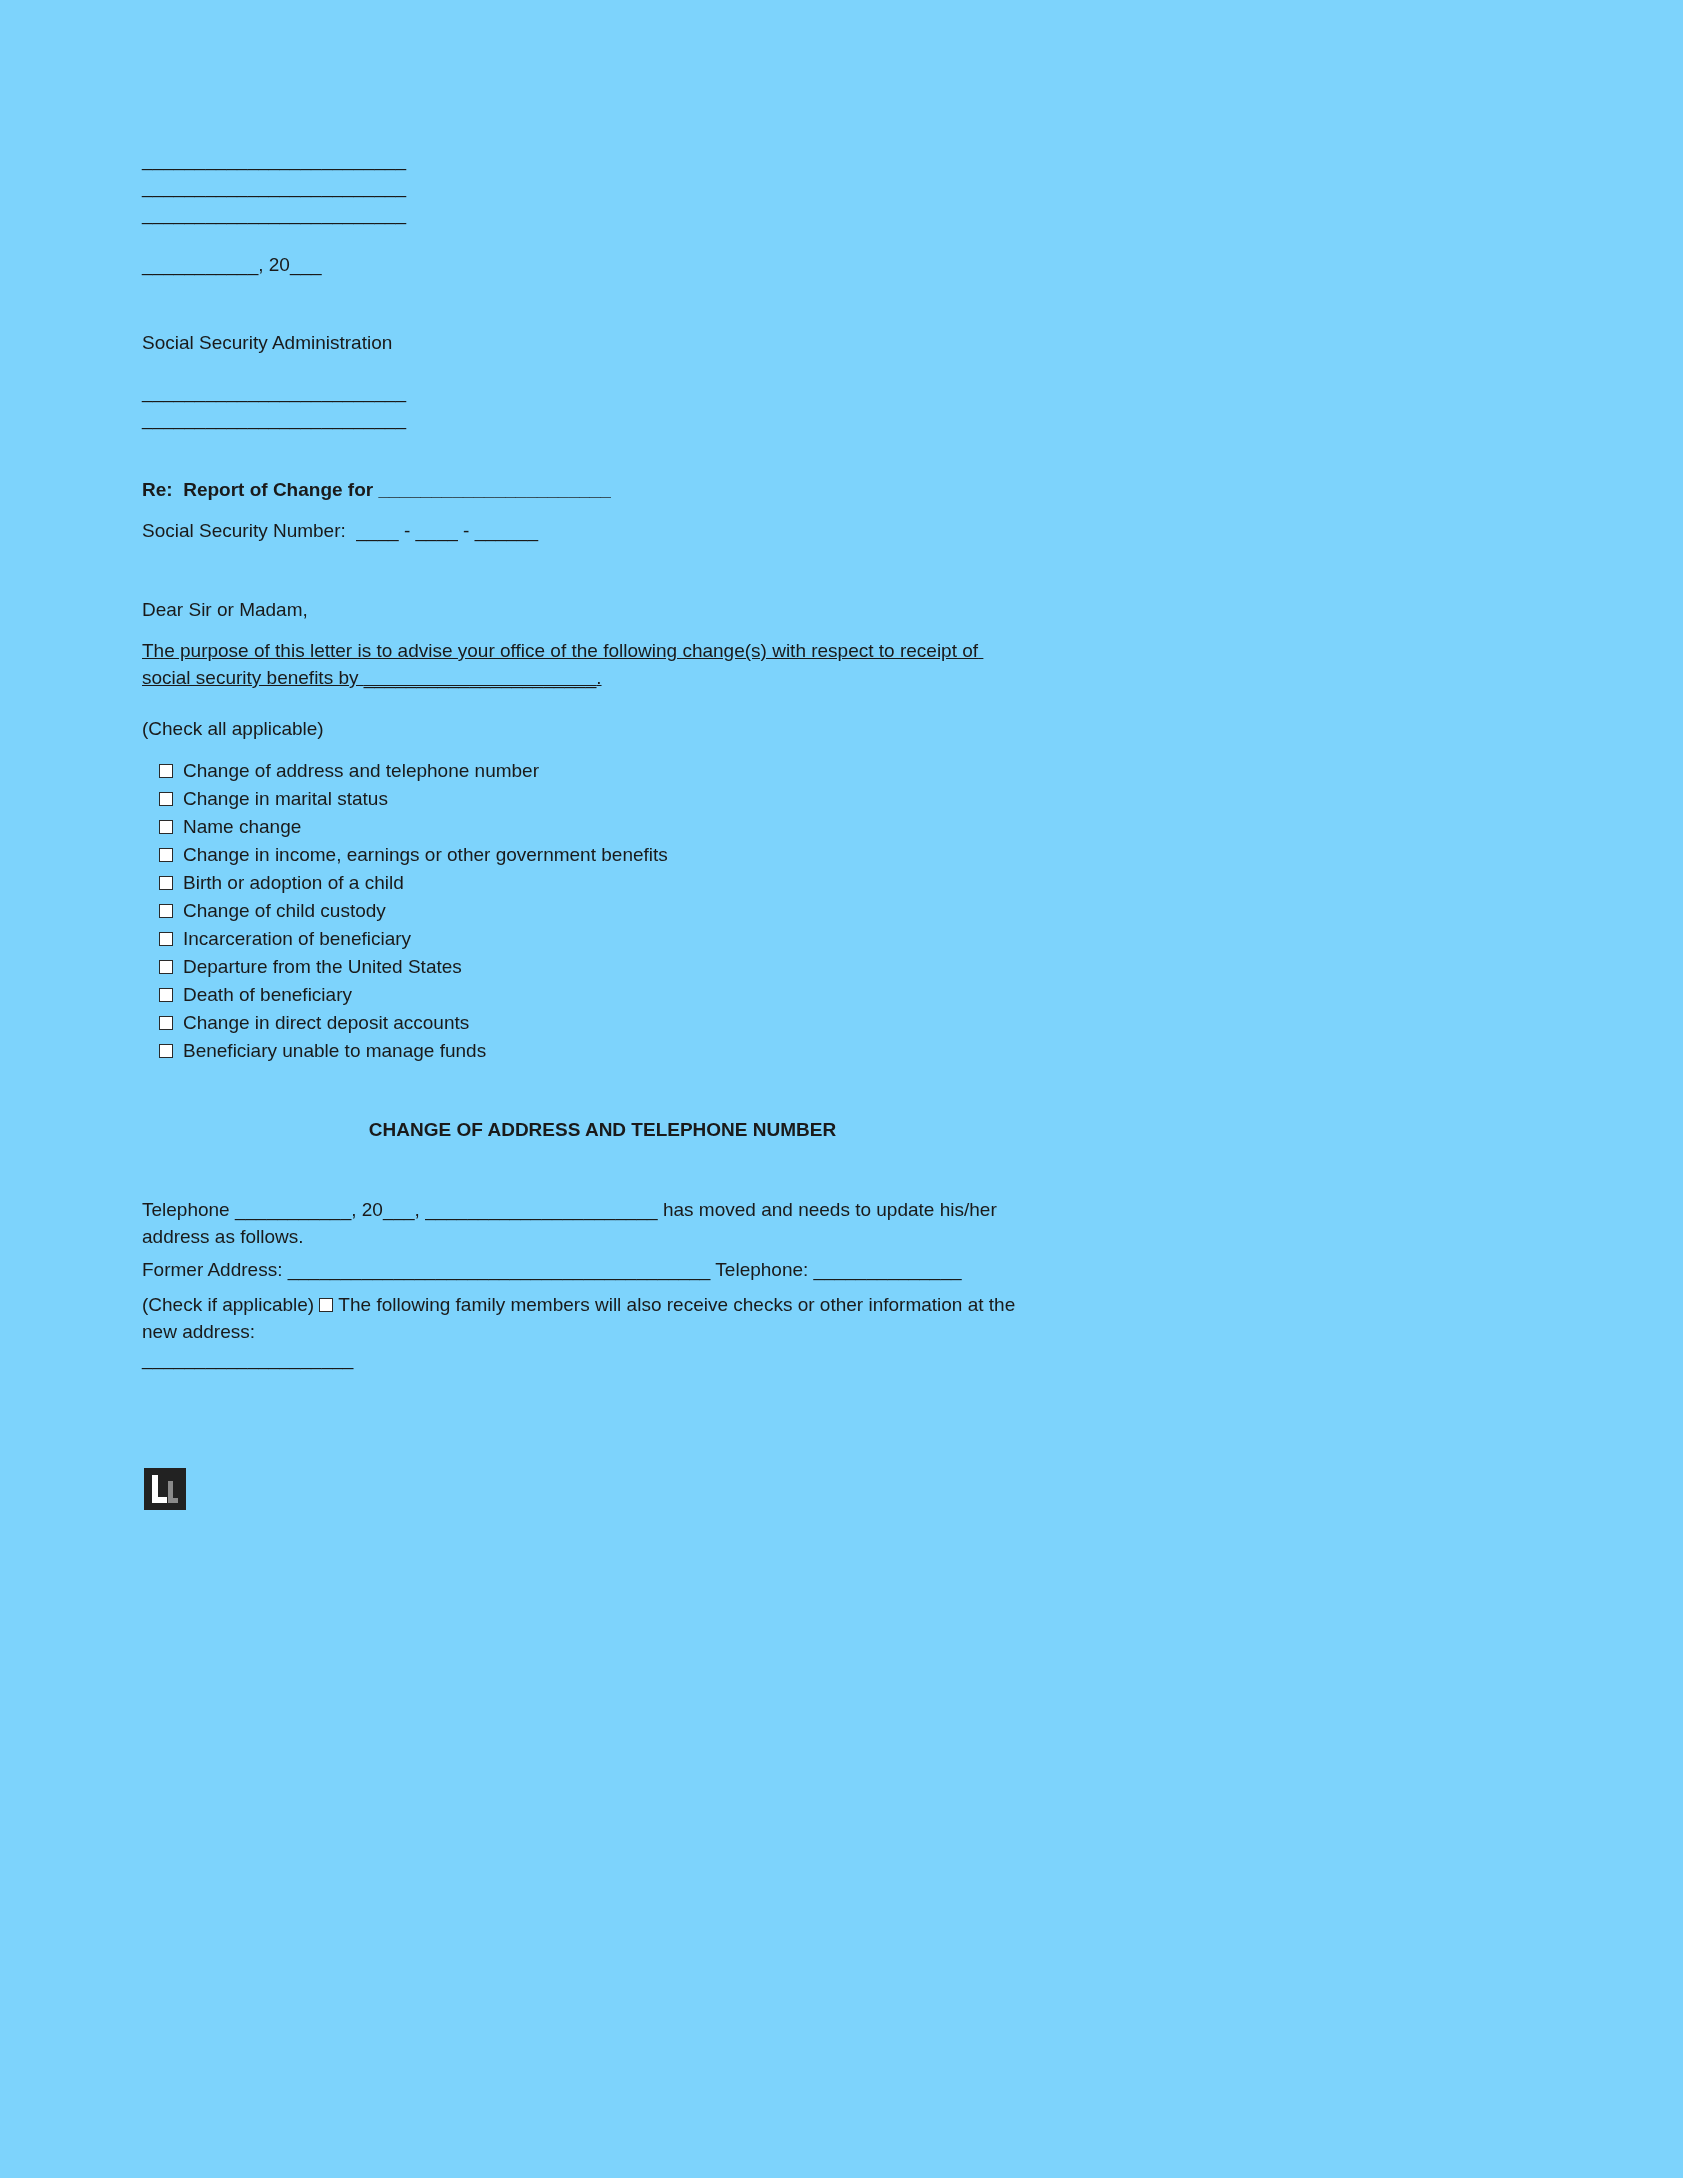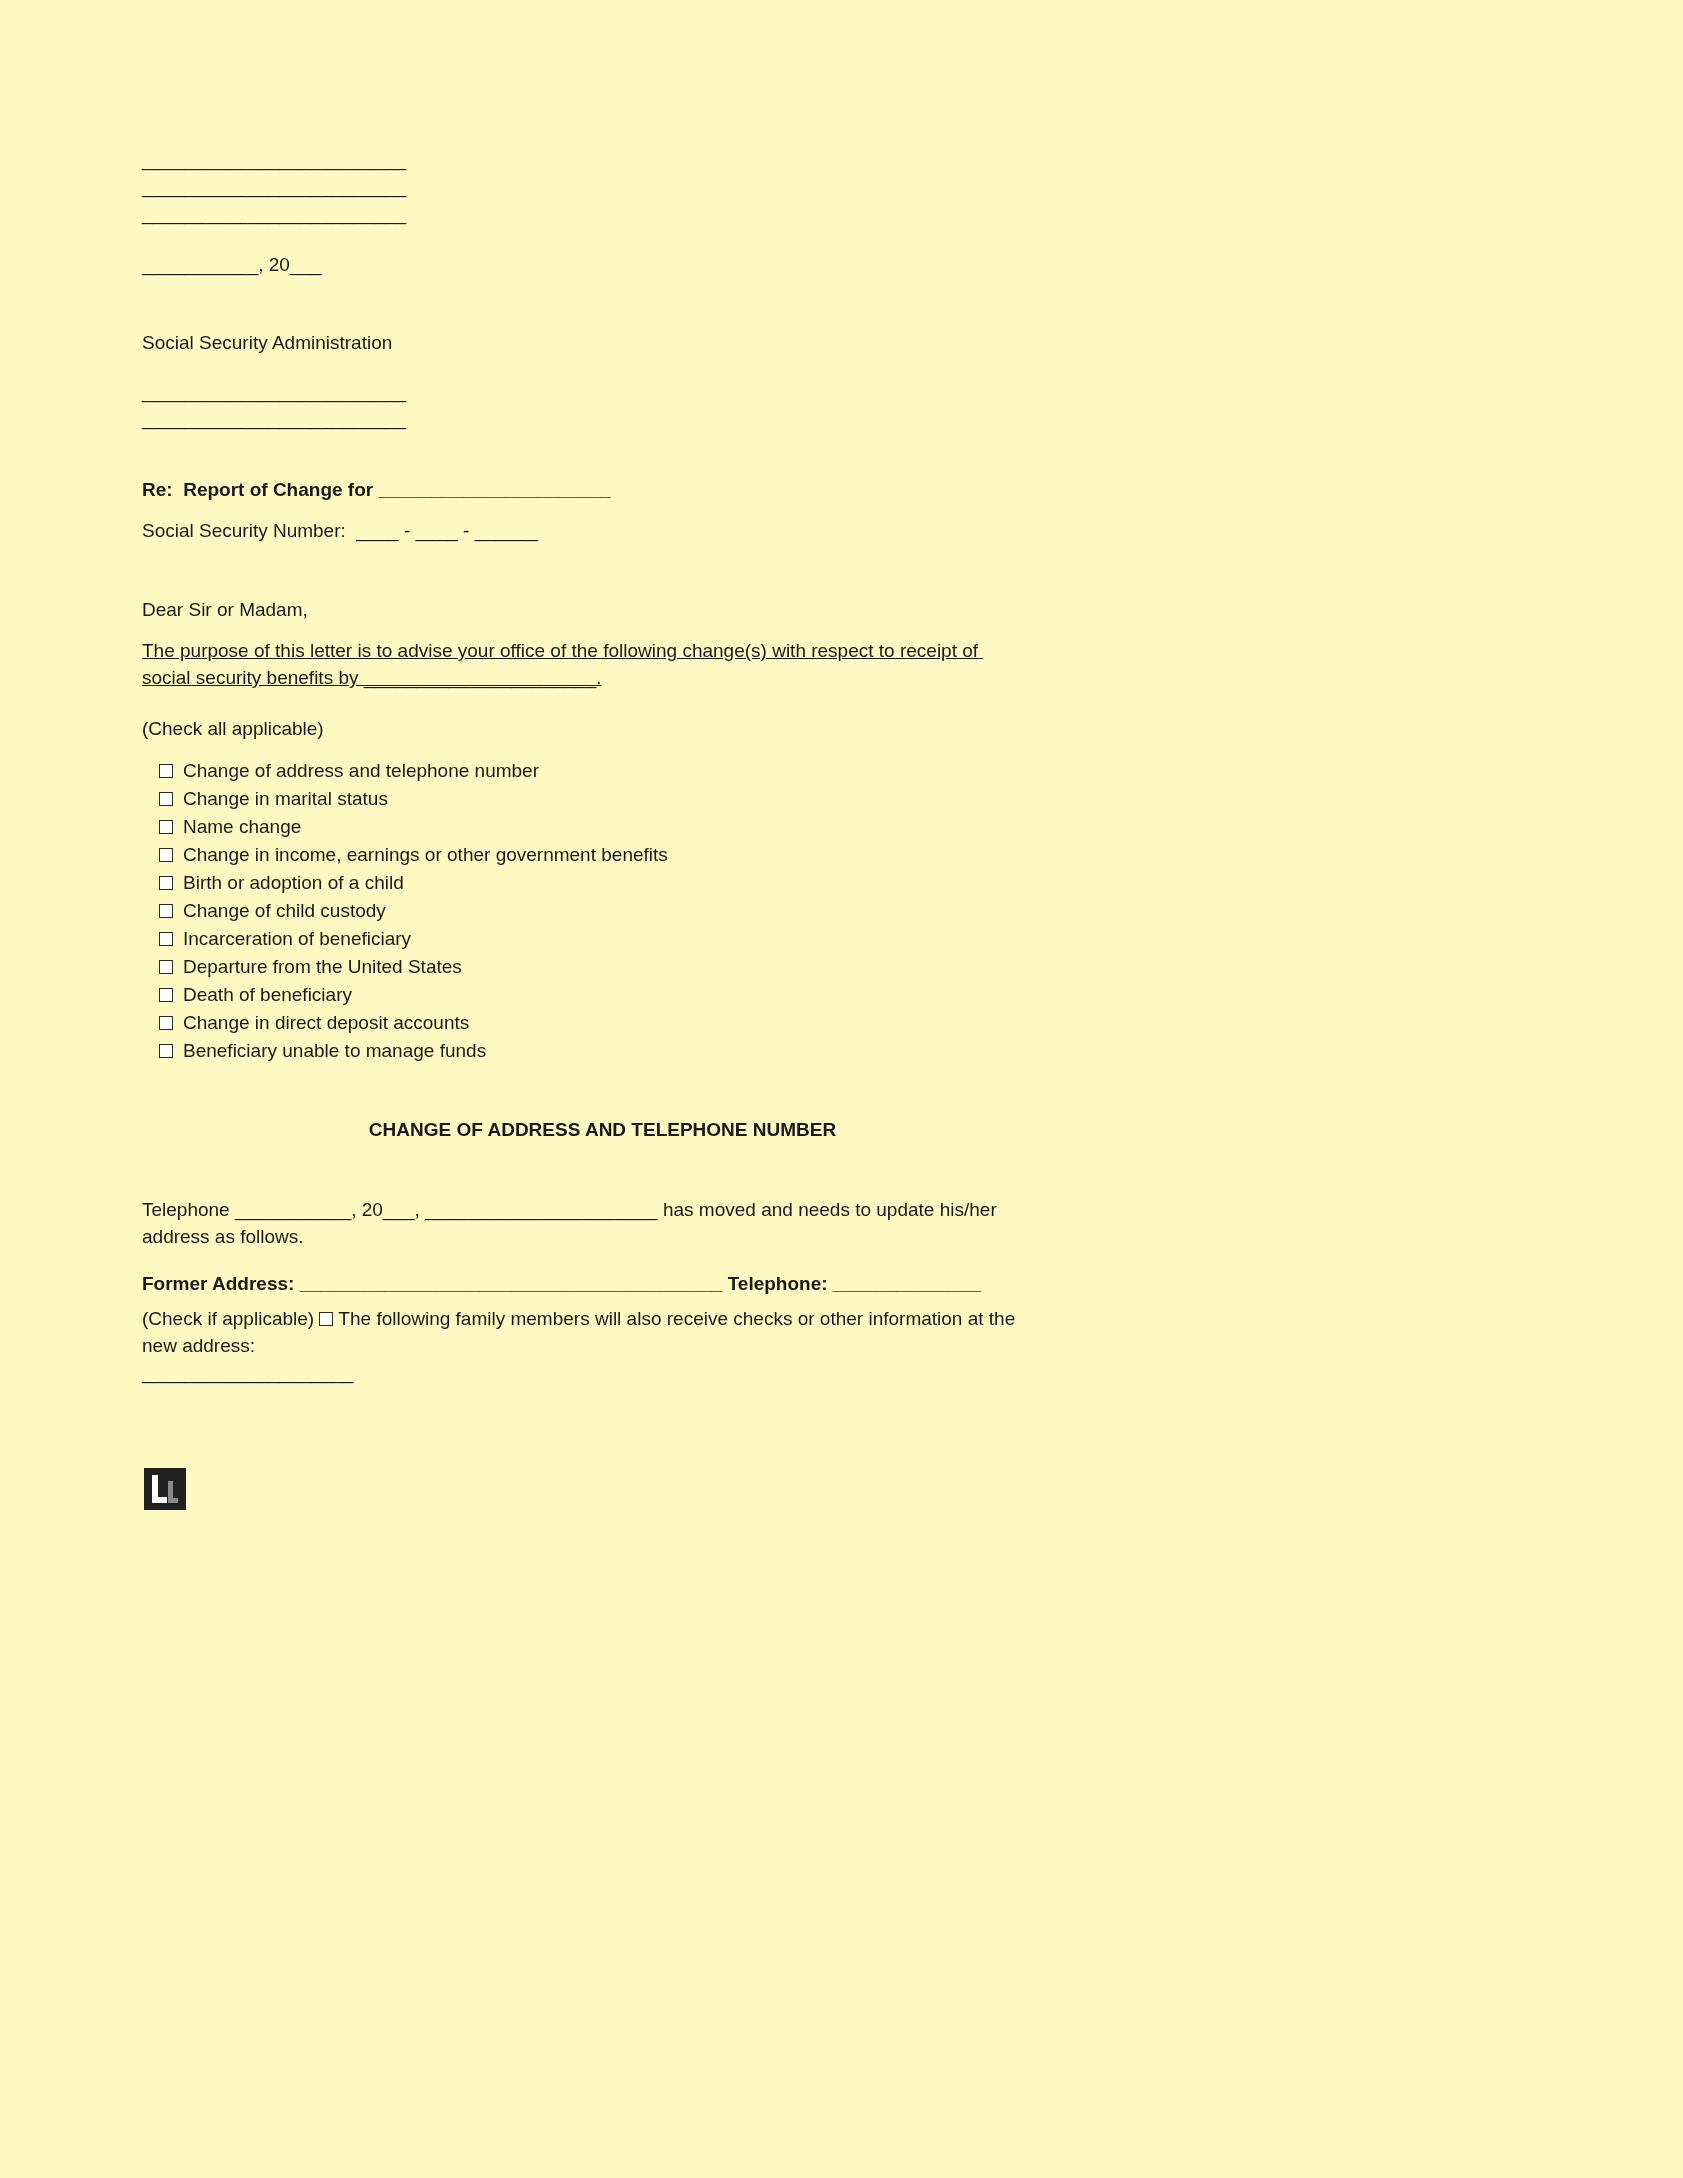--- a/index.html
+++ b/index.html
@@ -1,21 +1,21 @@
 <!DOCTYPE html>
 <html><head>
 <meta charset="utf-8">
 <style>
   * { margin: 0; padding: 0; box-sizing: border-box; }
   html, body { background: #ffffff; }
   .page {
     position: relative;
     width: 1683px;
     height: 2178px;
-    background: #fef9c3;
+    background: #7dd3fc;
     overflow: hidden;
     font-family: "Liberation Sans", sans-serif;
   }
   .content {
     position: absolute;
     left: 142px;
     top: 146px;
     width: 921px;
     font-size: 19px;
     line-height: 27px;
@@ -43,21 +43,21 @@
     height: 14px;
     border: 1.5px solid #2a2a2a;
     background: #ffffff;
     vertical-align: -1px;
   }
   .check-item .checkbox { margin-right: 10px; }
 
   .section-heading { margin-top: 51px; text-align: center; font-weight: bold; }
 
   .effective { margin-top: 53px; max-width: 871px; }
-  .addresses { margin-top: 20px; font-weight: bold; }
+  .addresses { margin-top: 6px; }
   .address-line { line-height: 27px; }
   .family    { margin-top: 8px; max-width: 891px; }
   .final-blank { margin-top: 0; }
 
   .logo {
     position: absolute;
     left: 144px;
     top: 1468px;
     width: 42px;
     height: 42px;

